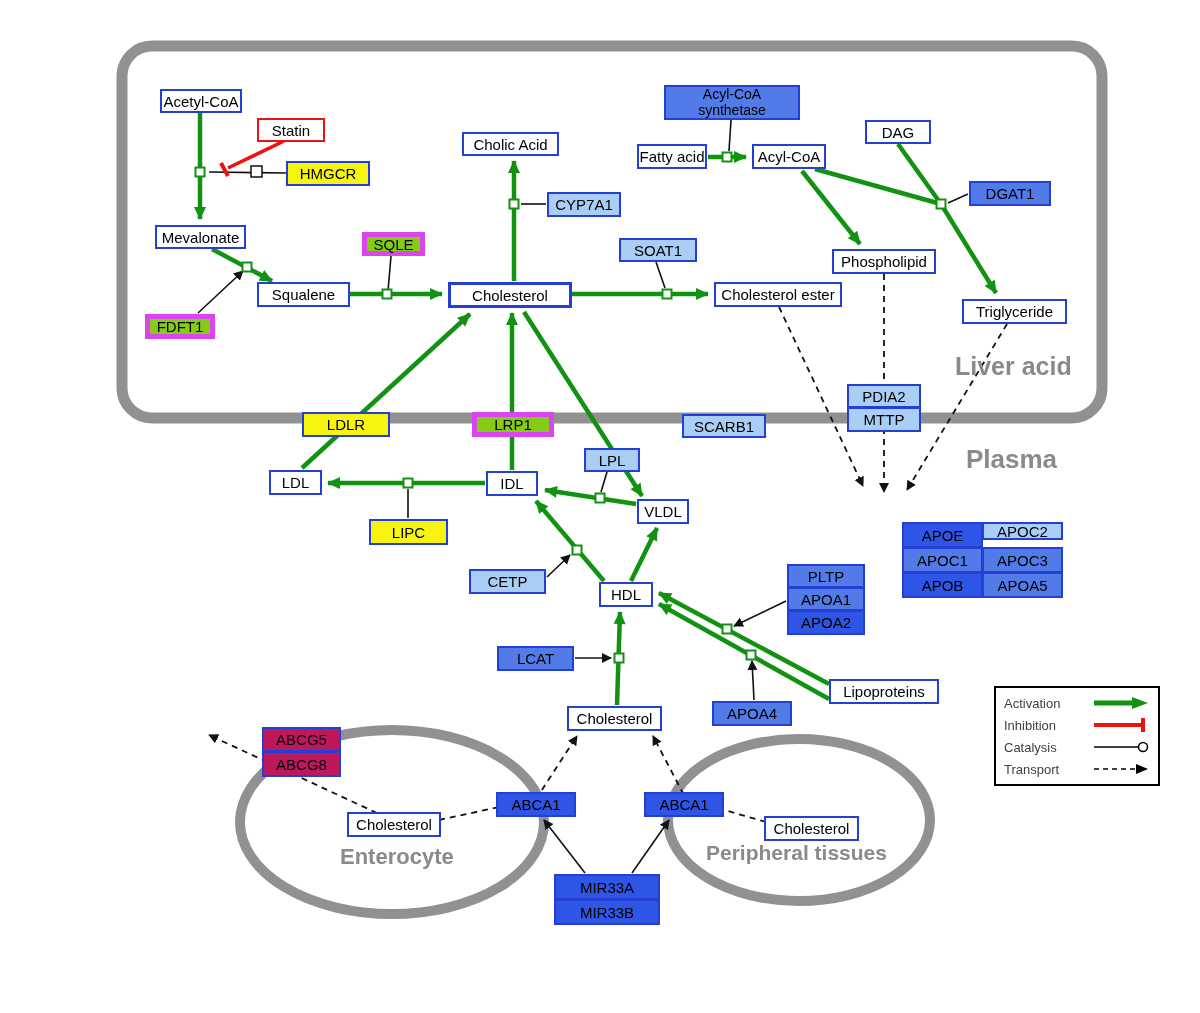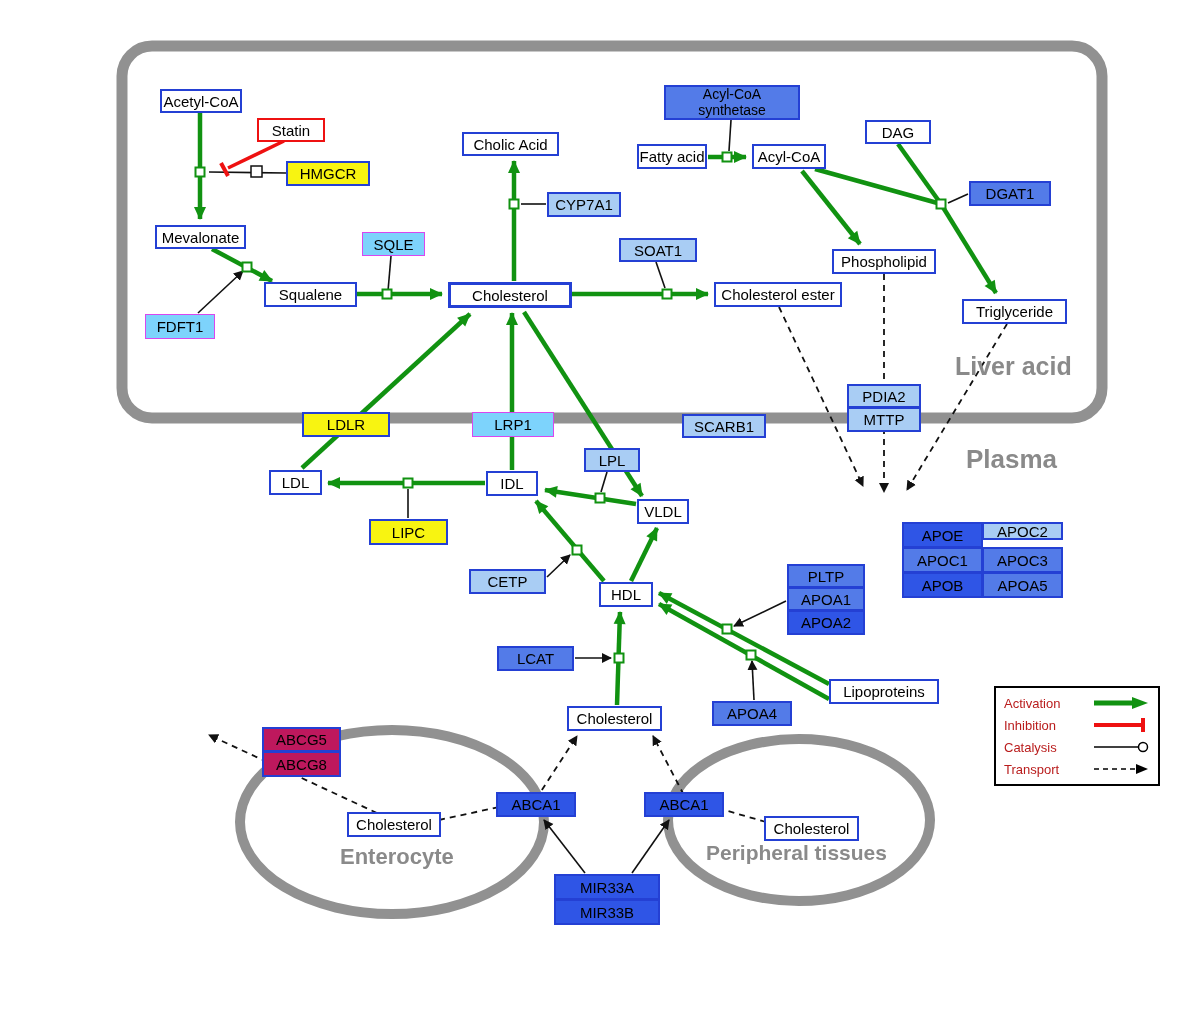--- a/index.html
+++ b/index.html
@@ -8,31 +8,31 @@
   svg.edges{position:absolute;left:0;top:0;z-index:1;}
   .node{position:absolute;display:flex;align-items:center;justify-content:center;
         text-align:center;box-sizing:border-box;background:#fff;
         border:2px solid #2440d4;color:#000;font-size:15px;padding:0 3px;
         white-space:nowrap;z-index:2;}
   .b1{background:#a9cdf4;}          
   .b2{background:#537be8;}          
   .b3{background:#2f55e6;}          
   .b4{background:#be185d;}          
   .yellow{background:#f8f411;}
-  .pale{background:#7dd3fc;border:1px solid #d946ef;}
+  .pale{background:#84cc16;border:5px solid #d946ef;}
   .statin{border-color:#ee1111;}
   .thick{border-width:3px;}
   .wrap{white-space:normal;line-height:1.08;font-size:14px;}
   .clabel{position:absolute;color:#8a8a8a;font-weight:bold;z-index:2;}
   .legend{position:absolute;left:994px;top:686px;width:166px;height:100px;
           border:2.5px solid #000;background:#fff;z-index:3;box-sizing:border-box;
           display:flex;flex-direction:column;justify-content:space-around;
           padding:4px 8px;}
   .legend-row{display:flex;align-items:center;justify-content:space-between;
-          font-size:13px;color:#b91c1c;}
+          font-size:13px;color:#404040;}
 </style>
 </head>
 <body>
 
 <div class="stage">
 
 <svg class="edges" width="1200" height="1013" viewBox="0 0 1200 1013">
   <defs>
     <marker id="mg" markerUnits="userSpaceOnUse" markerWidth="18" markerHeight="16" refX="13" refY="7" orient="auto">
       <path d="M1,1 L14,7 L1,13 Z" fill="#119211"></path>
@@ -121,21 +121,21 @@
     <rect x="746.5" y="650.5" width="9" height="9"></rect>
   </g>
 </svg>
 
 <div class="node" style="left:160px;top:89px;width:82px;height:24px">Acetyl-CoA</div>
 <div class="node statin" style="left:257px;top:118px;width:68px;height:24px">Statin</div>
 <div class="node yellow" style="left:286px;top:161px;width:84px;height:25px">HMGCR</div>
 <div class="node" style="left:155px;top:225px;width:91px;height:24px">Mevalonate</div>
 <div class="node pale" style="left:362px;top:232px;width:63px;height:24px">SQLE</div>
 <div class="node pale" style="left:145px;top:314px;width:70px;height:25px">FDFT1</div>
-<div class="node" style="left:264px;top:282px;width:93px;height:25px">Squalene</div>
+<div class="node" style="left:257px;top:282px;width:93px;height:25px">Squalene</div>
 <div class="node thick" style="left:448px;top:282px;width:124px;height:26px">Cholesterol</div>
 <div class="node" style="left:462px;top:132px;width:97px;height:24px">Cholic Acid</div>
 <div class="node b1" style="left:547px;top:192px;width:74px;height:25px">CYP7A1</div>
 <div class="node b1" style="left:619px;top:238px;width:78px;height:24px">SOAT1</div>
 <div class="node" style="left:714px;top:282px;width:128px;height:25px">Cholesterol ester</div>
 <div class="node b2 wrap" style="left:664px;top:85px;width:136px;height:35px">Acyl-CoA synthetase</div>
 <div class="node" style="left:637px;top:144px;width:70px;height:25px">Fatty acid</div>
 <div class="node" style="left:752px;top:144px;width:74px;height:25px">Acyl-CoA</div>
 <div class="node" style="left:865px;top:120px;width:66px;height:24px">DAG</div>
 <div class="node b2" style="left:969px;top:181px;width:82px;height:25px">DGAT1</div>

